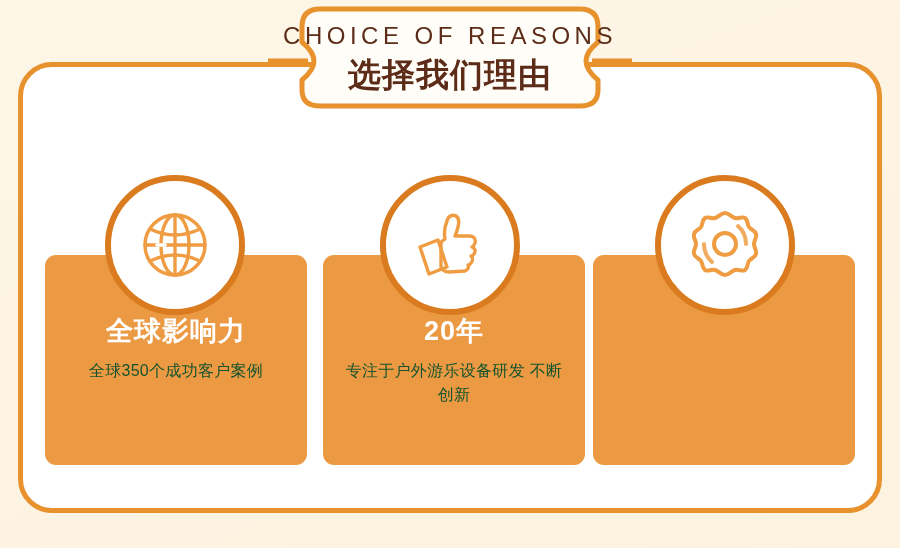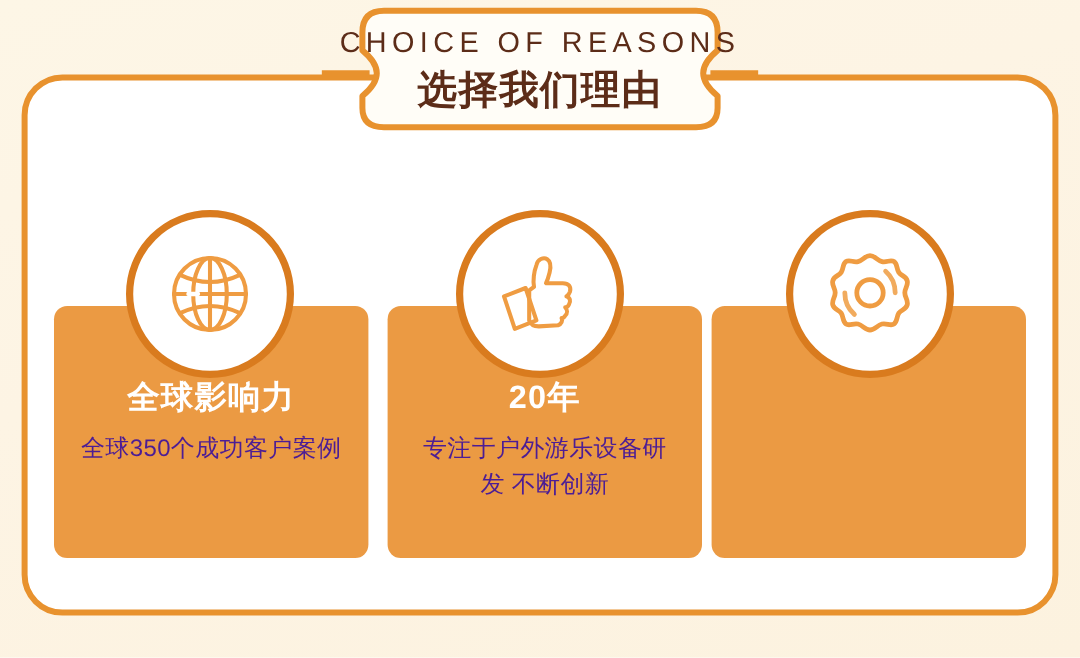--- a/index.html
+++ b/index.html
@@ -114,22 +114,22 @@
 
   .card-title {
     color: #ffffff;
     font-size: 27px;
     font-weight: 700;
     letter-spacing: 1px;
     line-height: 1.1;
     margin: 0 0 12px 0;
   }
   .card-desc {
-    color: #4c1d95;
-    font-size: 20px;
+    color: #14532d;
+    font-size: 16px;
     font-weight: 400;
     line-height: 1.5;
     margin: 0;
     padding: 0 6px;
     letter-spacing: 0.3px;
   }
 </style>
 </head>
 <body>
 

